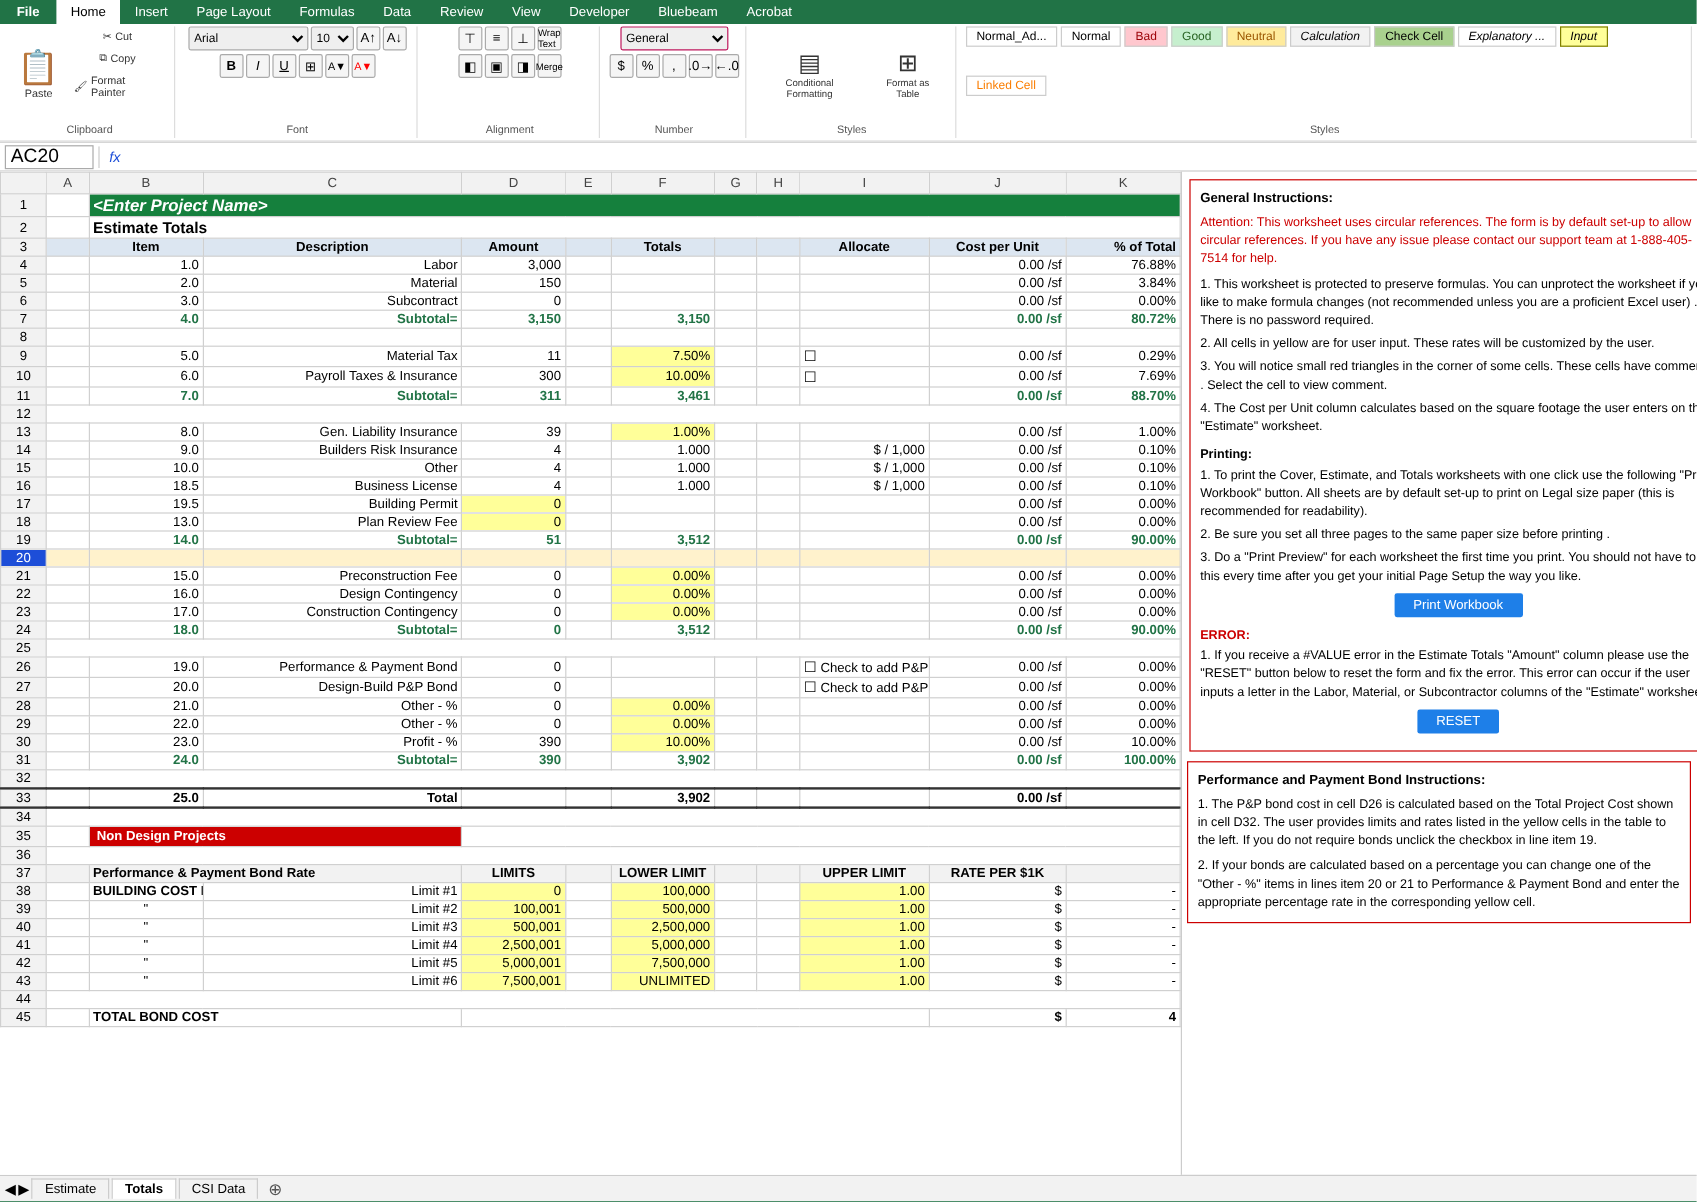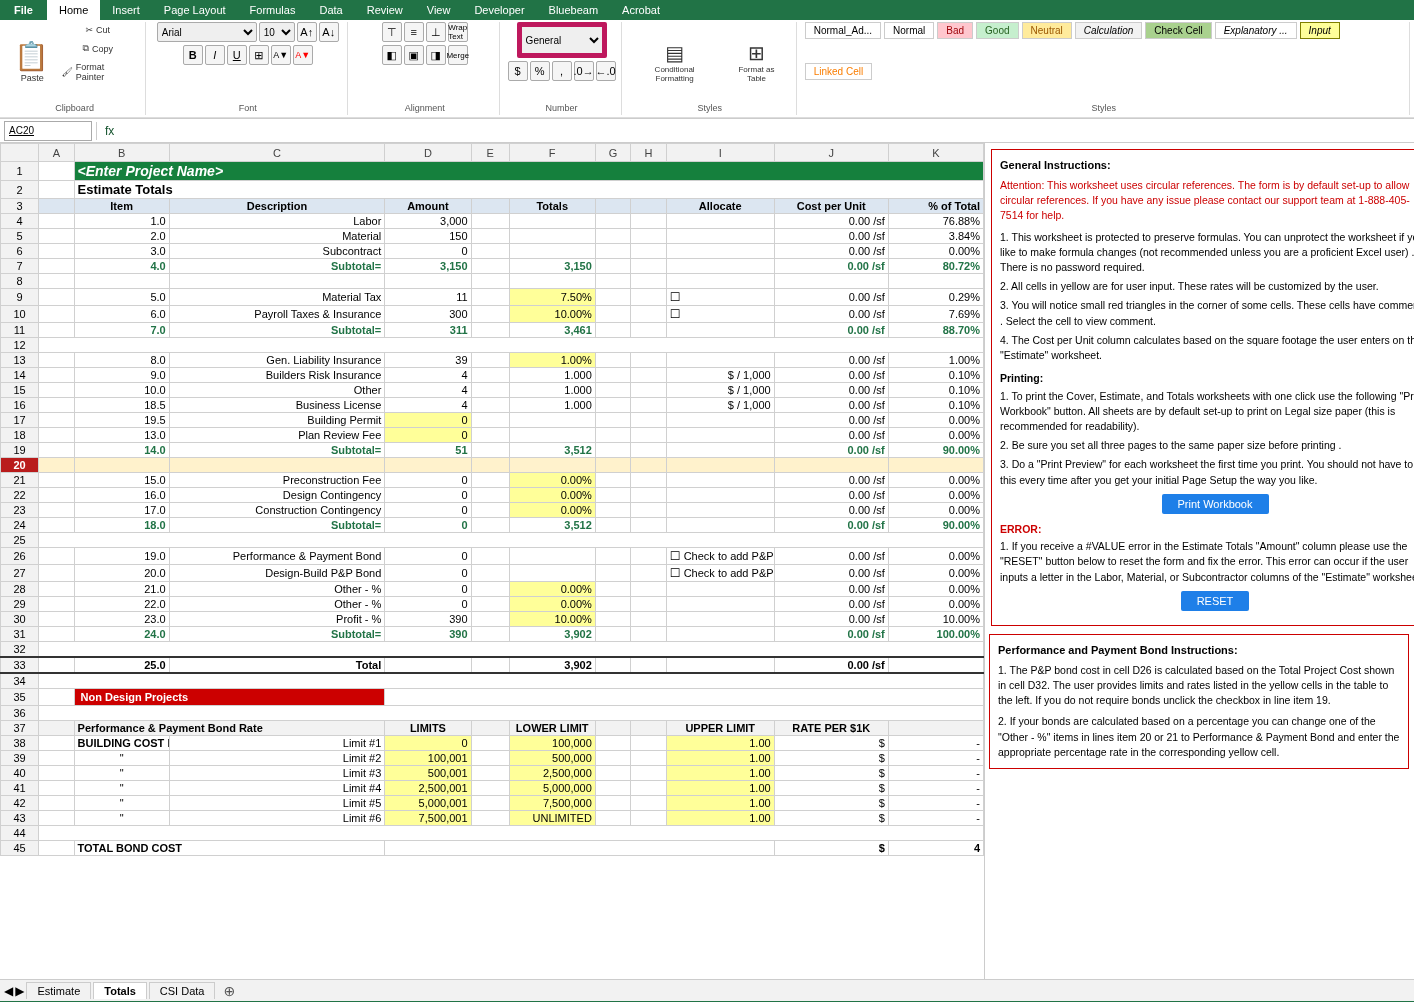--- a/index.html
+++ b/index.html
@@ -17,47 +17,47 @@
     .rb-btn { display: flex; flex-direction: column; align-items: center; justify-content: center; cursor: pointer; border: 1px solid transparent; padding: 2px 4px; border-radius: 2px; font-size: 9px; color: #333; min-width: 36px; }
     .paste-btn { flex-direction: column; align-items: center; min-width: 50px; }
     .clipboard-group .ribbon-group-content { flex-direction: column; align-items: flex-start; gap: 1px; }
     .font-group .ribbon-group-content { flex-direction: column; gap: 2px; }
     .font-row { display: flex; gap: 2px; align-items: center; }
     .font-select { width: 100px; font-size: 10px; height: 20px; border: 1px solid #aaa; border-radius: 2px; }
     .font-size-select { width: 36px; font-size: 10px; height: 20px; border: 1px solid #aaa; border-radius: 2px; }
     .font-btn { width: 20px; height: 20px; border: 1px solid #aaa; border-radius: 2px; cursor: pointer; display: flex; align-items: center; justify-content: center; font-size: 11px; background: #f5f5f5; }
     .align-group .ribbon-group-content { flex-direction: column; gap: 2px; }
     .number-group .ribbon-group-content { flex-direction: column; gap: 2px; }
-    .num-select { width: 90px; font-size: 10px; height: 36px; border: 5px solid #be185d; border-radius: 2px; }
+    .num-select { width: 90px; font-size: 10px; height: 20px; border: 1px solid #be185d; border-radius: 2px; }
     .style-box { border: 1px solid #ccc; padding: 2px 8px; font-size: 10px; cursor: pointer; white-space: nowrap; }
     .style-box.normal-ad { background: #fff; }
     .style-box.normal { background: #fff; }
     .style-box.bad { background: #ffc7ce; color: #9c0006; }
     .style-box.good { background: #c6efce; color: #276221; text-align: center; }
     .style-box.neutral { background: #ffeb9c; color: #9c5700; }
     .style-box.calculation { background: #f2f2f2; font-style: italic; }
     .style-box.check-cell { background: #a9d18e; }
     .style-box.explanatory { font-style: italic; }
     .style-box.input { background: #ffff99; border: 1px solid #7f7f00; font-style: italic; }
     .style-box.linked-cell { color: #fa7d00; }
 
     
     .formula-bar { display: flex; align-items: center; height: 24px; border-bottom: 1px solid #ccc; padding: 0 4px; gap: 4px; }
-    .name-box { width: 88px; height: 20px; border: 1px solid #aaa; font-size: 10px; padding: 0 4px; text-decoration: underline; }
+    .name-box { width: 74px; height: 20px; border: 1px solid #aaa; font-size: 16px; padding: 0 4px; }
     .formula-bar-sep { width: 1px; height: 18px; background: #ccc; }
     .formula-input { flex: 1; height: 20px; border: 1px solid transparent; font-size: 11px; padding: 0 4px; }
-    .fx-label { font-size: 12px; color: #14532d; cursor: pointer; padding: 0 4px; }
+    .fx-label { font-size: 12px; font-style: italic; color: #1d4ed8; cursor: pointer; padding: 0 4px; }
     
     
     .excel-grid { border-collapse: collapse; table-layout: fixed; font-size: 11px; }
     .excel-grid th, .excel-grid td { border: 1px solid #d0d0d0; padding: 1px 3px; white-space: nowrap; overflow: hidden; }
     .excel-grid th { background: #f2f2f2; text-align: center; color: #444; font-weight: normal; position: sticky; }
     .col-header { top: 0; height: 18px; min-width: 30px; }
     .row-header { left: 0; width: 30px; background: #f2f2f2; text-align: center; }
-    .row-header.active-row { background: #b91c1c; color: #fff; font-weight: bold; }
+    .row-header.active-row { background: #1d4ed8; color: #fff; }
     .cell-yellow { background: #ffff99; }
     .cell-right { text-align: right; }
     .cell-center { text-align: center; }
     .cell-bold { font-weight: bold; }
     .cell-merge-title { background: #15803d; color: #fff; font-size: 14px; font-weight: bold; font-style: italic; }
     .cell-subtotal { color: #217346; font-weight: bold; }
 
     
     .instructions-panel { width: 448px; background: #fff; border: 1px solid #cc0000; padding: 8px; font-size: 10.5px; line-height: 1.45; overflow-y: auto; margin: 2px; }
     .instructions-panel h3 { font-weight: bold; font-size: 11px; margin-bottom: 4px; }

